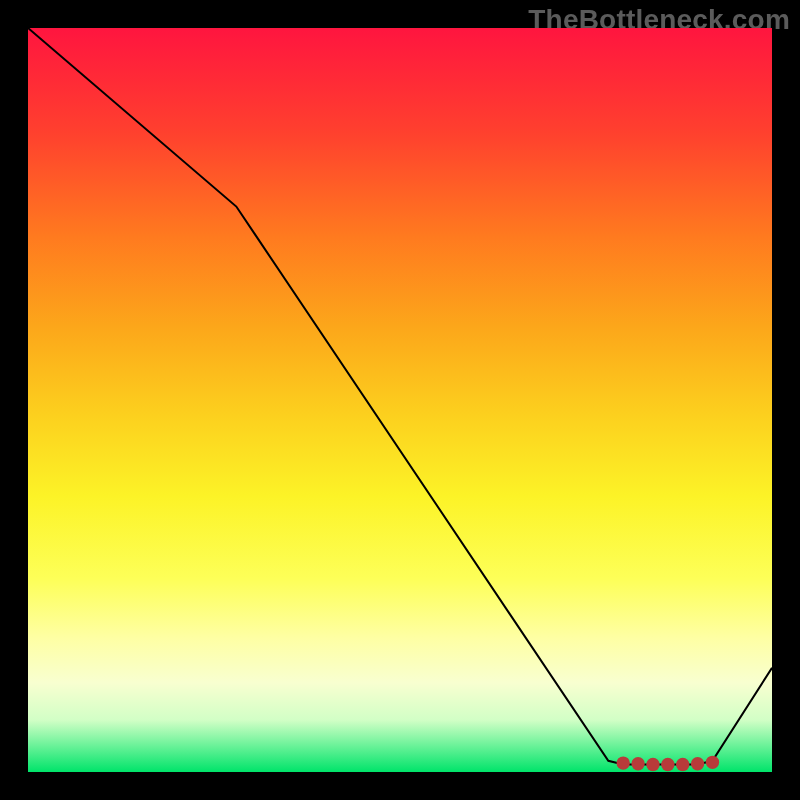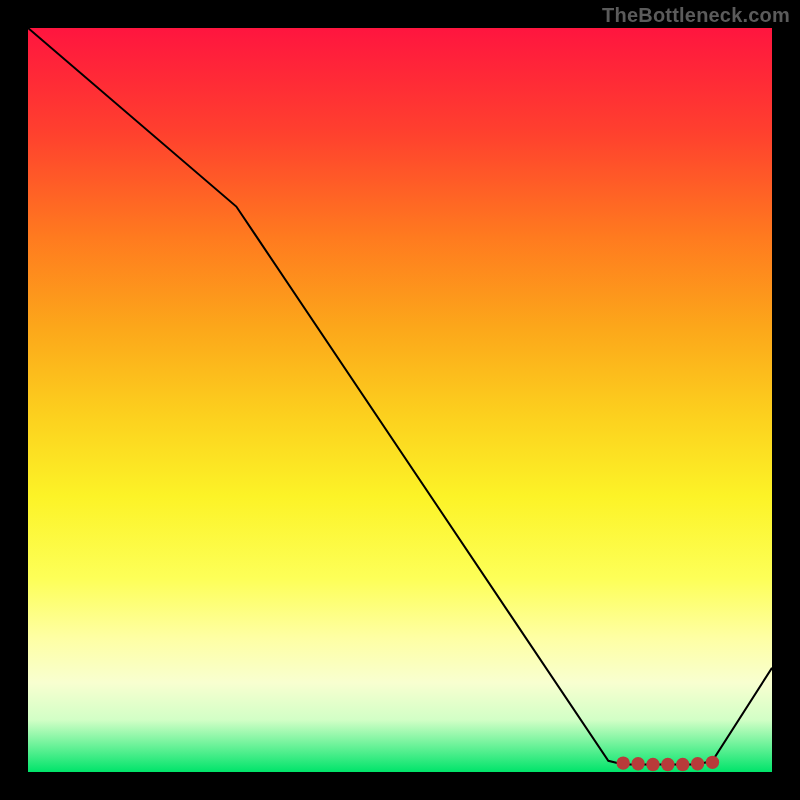--- a/index.html
+++ b/index.html
@@ -8,21 +8,21 @@
     position: relative;
     width: 800px;
     height: 800px;
     background: #000;
   }
   .watermark {
     position: absolute;
     top: 4px;
     right: 10px;
     font-family: Arial, Helvetica, sans-serif;
-    font-size: 20px;
+    font-size: 28px;
     font-weight: 600;
     color: #5b5b5b;
     letter-spacing: 0.2px;
   }
   .plot {
     position: absolute;
     left: 28px;
     top: 28px;
     width: 744px;
     height: 744px;

